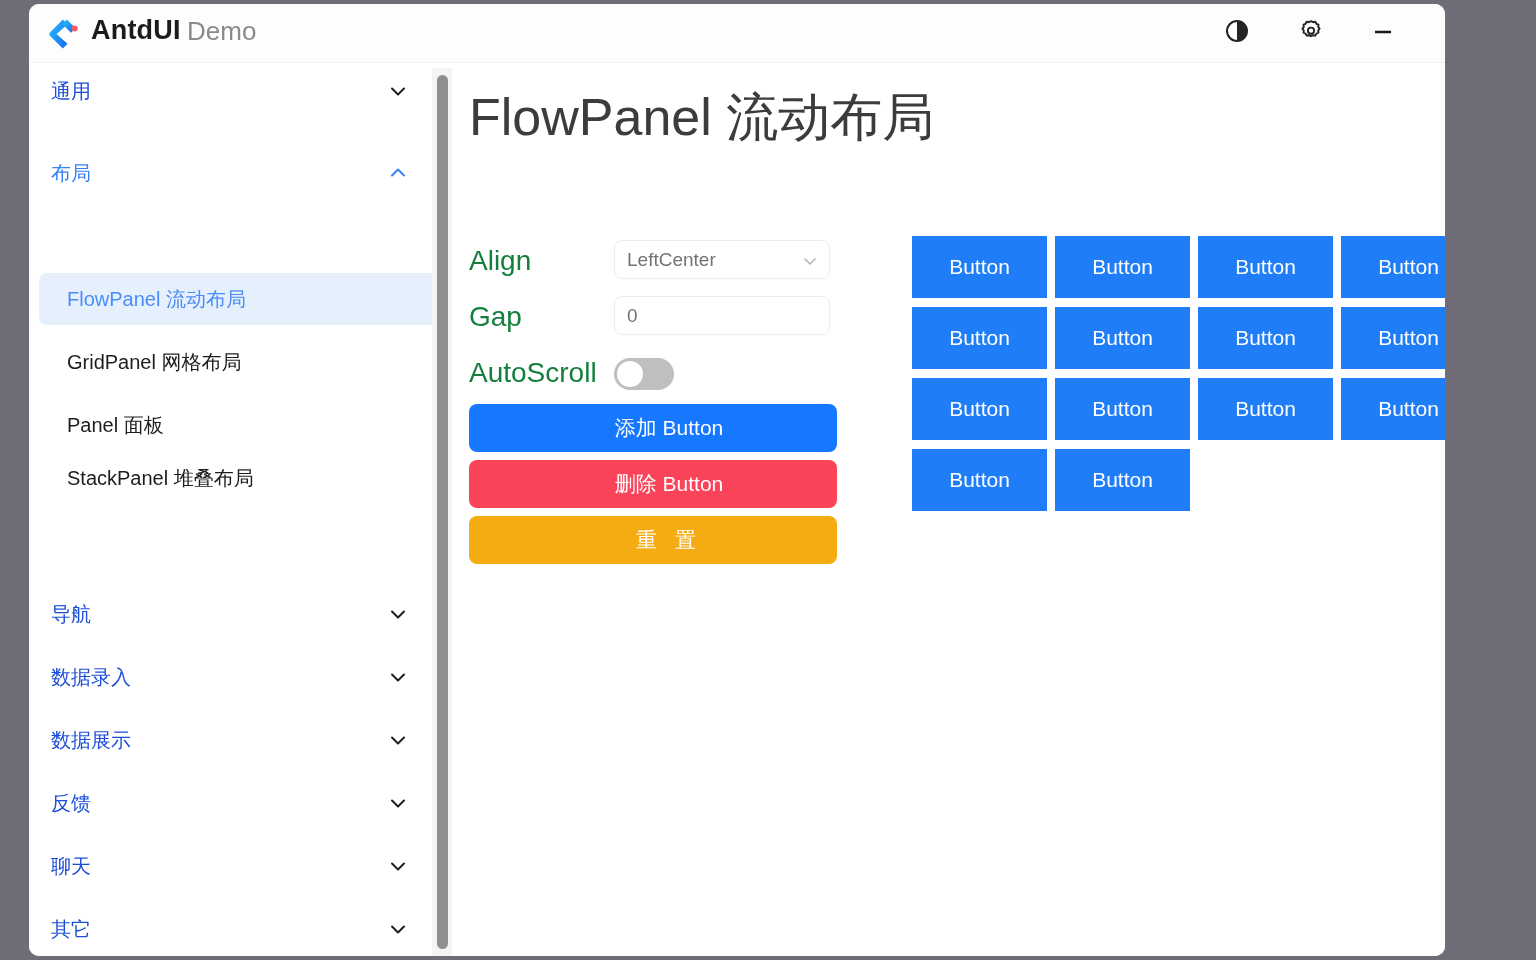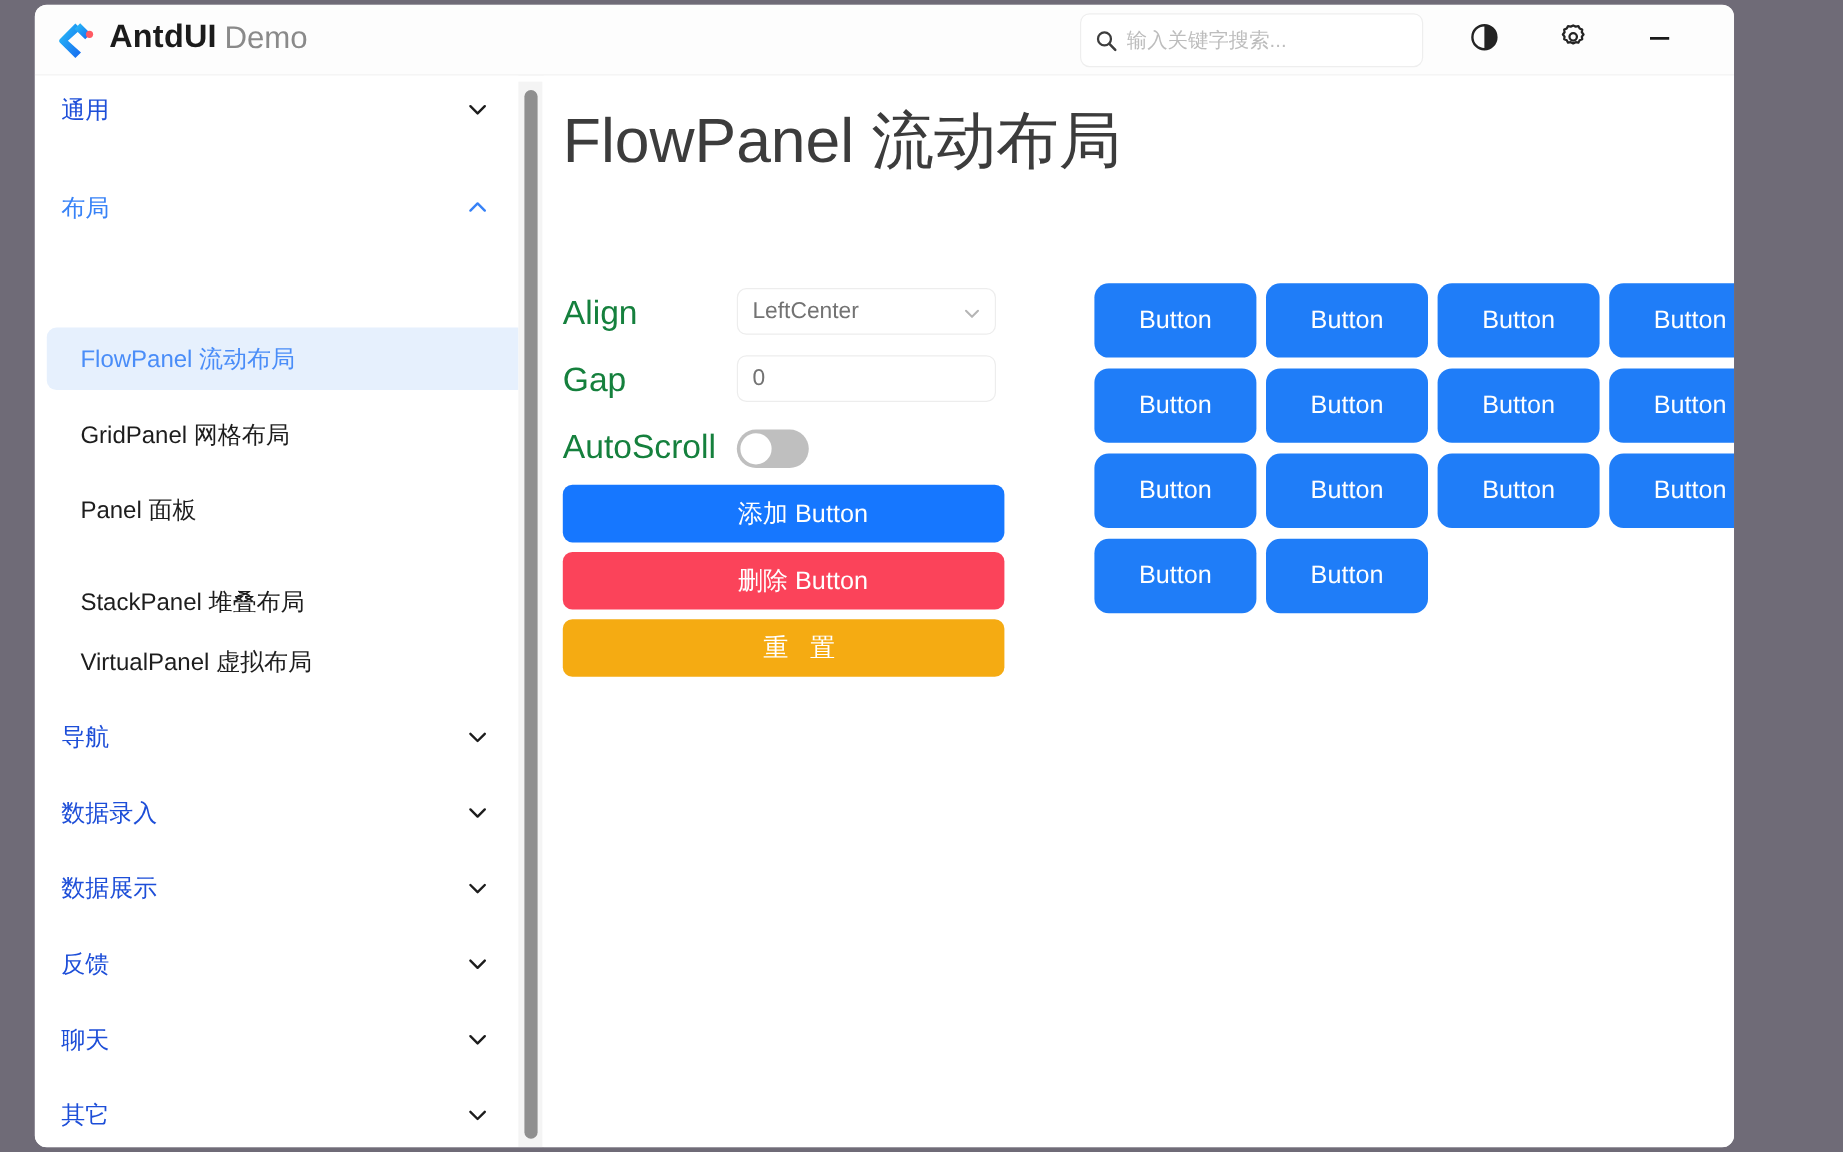--- a/index.html
+++ b/index.html
@@ -292,21 +292,21 @@
     width: 600px;
     display: flex;
     flex-wrap: wrap;
     align-content: flex-start;
   }
   .flow-btn {
     width: 135px;
     height: 62px;
     margin: 0 8px 9px 0;
     background: #1f7df8;
-    border-radius: 12px;
+    border-radius: 0;
     display: flex;
     align-items: center;
     justify-content: center;
     color: #ffffff;
     font-size: 21px;
     box-sizing: border-box;
   }
 </style>
 </head>
 <body>
@@ -325,29 +325,20 @@
         </defs>
         <path d="M22.5 8.2 L17.8 3.6 L5.2 16.2 a2.6 2.6 0 0 0 0 3.7 L17.8 32.4 L22.5 27.8 L11.6 18.05 Z" fill="url(#lg)"></path>
         <path d="M17.8 3.6 L22.5 8.2 L26.6 12.3 L31.2 7.7 L22.4 -1.1 Z" fill="url(#lg)" transform="translate(-0.6,4.5)"></path>
         <circle cx="29.6" cy="12.6" r="3.0" fill="#ff5a63"></circle>
       </svg>
     </div>
 
     <div class="app-title">AntdUI</div>
     <div class="app-sub">Demo</div>
 
-    <div id="searchbox">
-      <span class="s-icon">
-        <svg width="20" height="20" viewBox="0 0 20 20">
-          <circle cx="8.4" cy="8.4" r="5.4" fill="none" stroke="#3d3d3d" stroke-width="1.9"></circle>
-          <line x1="12.5" y1="12.6" x2="17.4" y2="17.6" stroke="#3d3d3d" stroke-width="2.1" stroke-linecap="round"></line>
-        </svg>
-      </span>
-      <span class="s-input">输入关键字搜索...</span>
-    </div>
 
     <div class="hdr-btn" id="btn-theme">
       <span>
         <svg width="26" height="26" viewBox="0 0 26 26">
           <circle cx="13" cy="13" r="10" fill="none" stroke="#242424" stroke-width="2"></circle>
           <path d="M13 3 A10 10 0 0 1 13 23 Z" fill="#242424"></path>
         </svg>
       </span>
     </div>
 
@@ -408,25 +399,22 @@
 
     <div class="nav-item selected" style="top:210px">
       <span class="lbl">FlowPanel 流动布局</span>
     </div>
     <div class="nav-item" style="top:273px">
       <span class="lbl">GridPanel 网格布局</span>
     </div>
     <div class="nav-item" style="top:336px">
       <span class="lbl">Panel 面板</span>
     </div>
-    <div class="nav-item" style="top:412px">
+    <div class="nav-item" style="top:389px">
       <span class="lbl">StackPanel 堆叠布局</span>
-    </div>
-    <div class="nav-item" style="top:462px">
-      <span class="lbl">VirtualPanel 虚拟布局</span>
     </div>
 
     <div class="nav-group" style="top:527px">
       <span class="lbl">导航</span>
       <span class="chev">
         <svg width="20" height="20" viewBox="0 0 20 20">
             <polyline points="4,7.5 10,13.5 16,7.5" fill="none" stroke="#1d1d1d" stroke-width="2" stroke-linecap="round" stroke-linejoin="round"></polyline>
           </svg>
       </span>
     </div>

